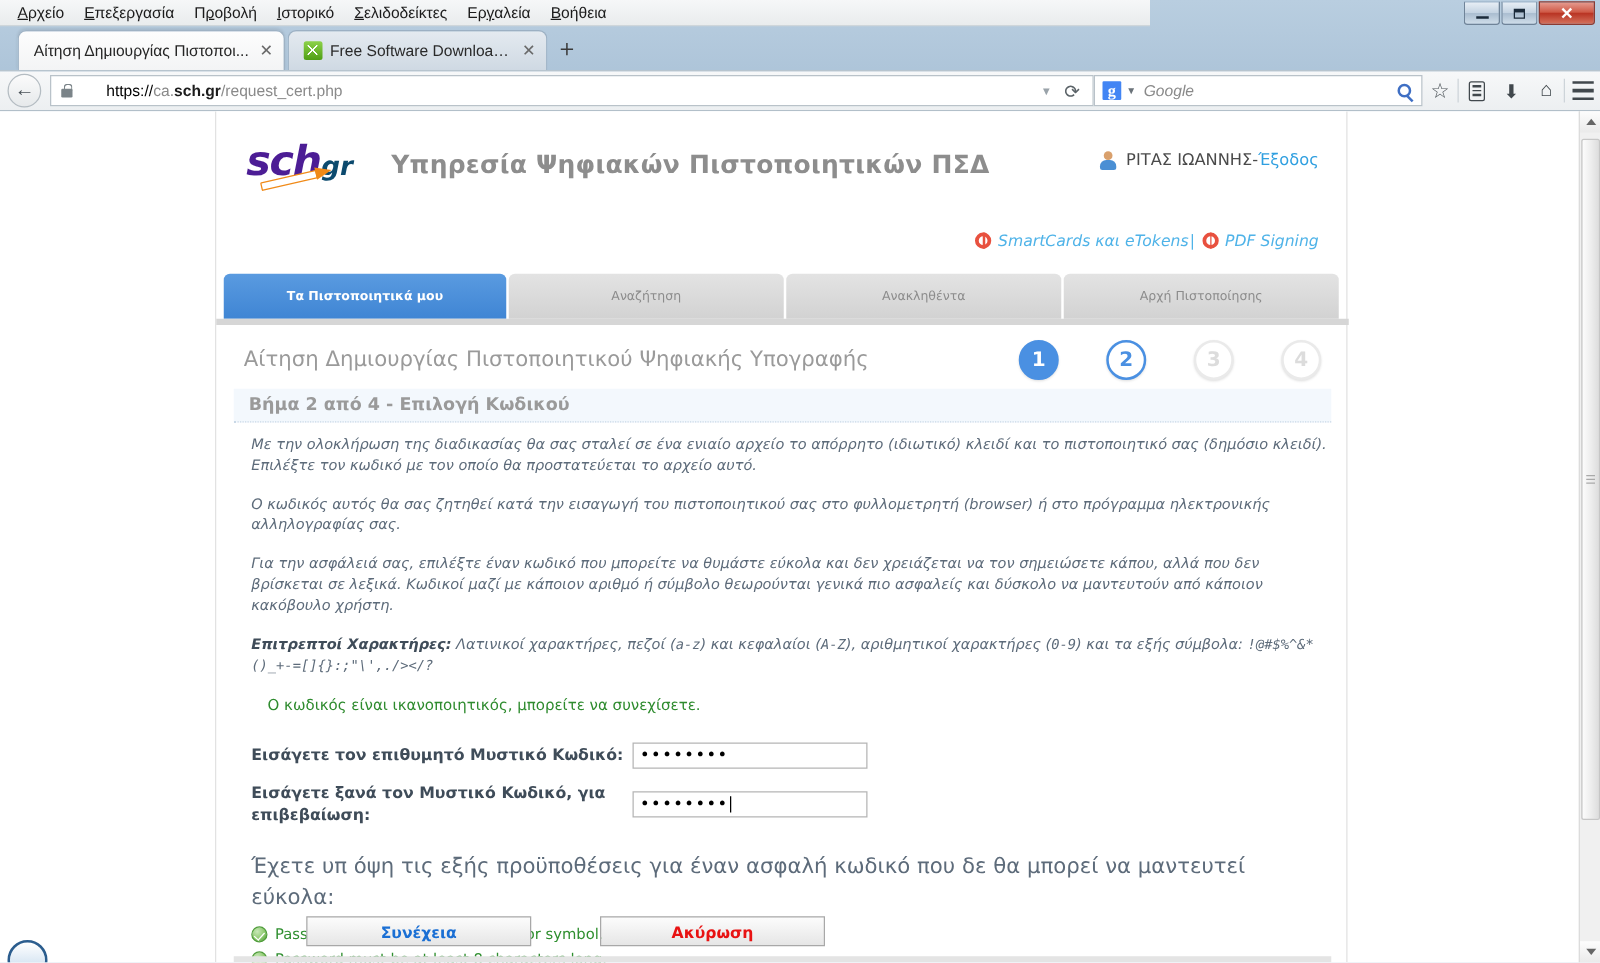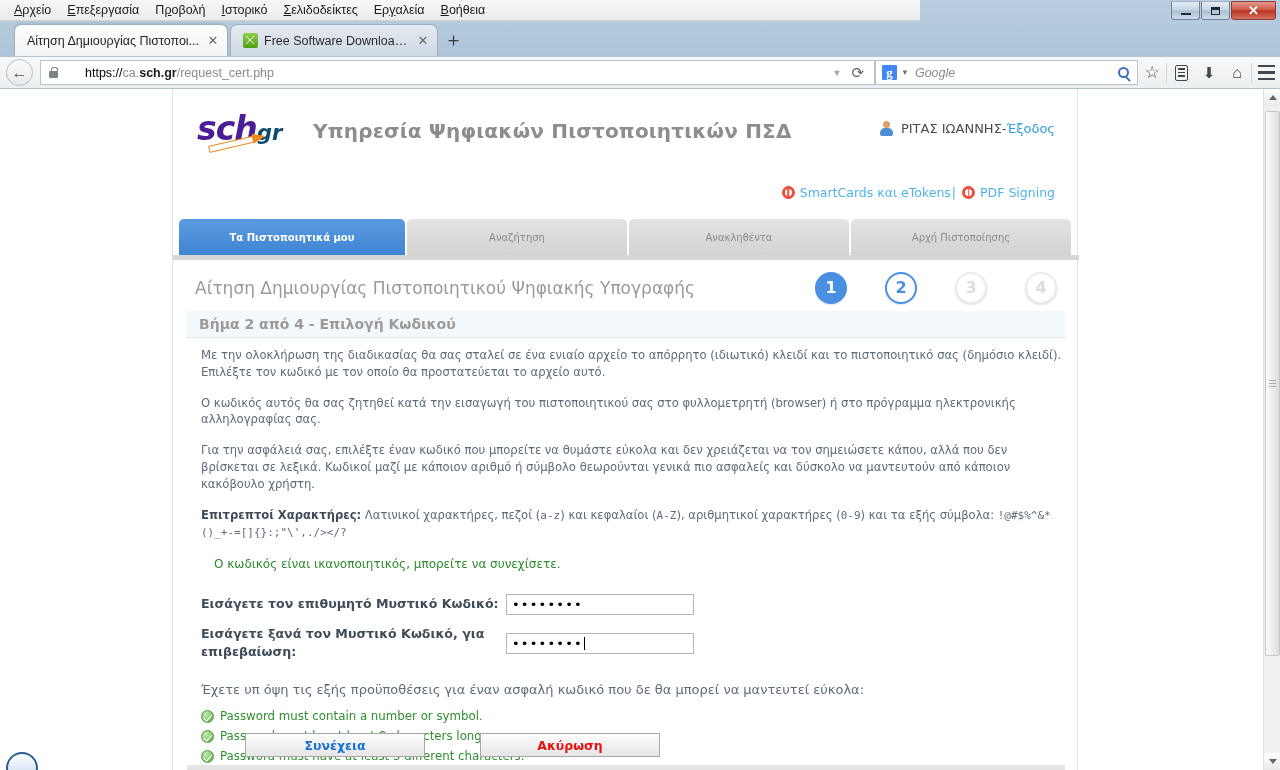--- a/index.html
+++ b/index.html
@@ -287,20 +287,21 @@
     background: #4a8fd4;
   }
   .logout-link { color: #2f9fe0; text-decoration: none; }
 
   
   .utility-links {
     position: absolute; right: 22px; top: 96px;
     display: flex; align-items: center;
     font-size: 12.5px;
     font-family: "DejaVu Sans", sans-serif;
+    font-style: italic;
   }
   .util-link { color: #4fb3e8; text-decoration: none; white-space: nowrap; }
   .lifering {
     width: 13px; height: 13px; flex: none;
     border-radius: 50%;
     border: 3px solid #e8513f;
     background: #ffffff;
     margin-right: 5px;
     position: relative;
     box-sizing: border-box;
@@ -380,21 +381,21 @@
   }
 
   
   .body-area {
     position: absolute; left: 28px; top: 258px;
     width: 862px;
     font-family: "DejaVu Sans", sans-serif;
     font-size: 11.6px; color: #5d6b7a;
     line-height: 1.45;
   }
-  .body-area p { margin: 0 0 14px 0; }
+  .body-area p { margin: 0 0 14px 0; font-style: italic; }
   .allowed-label { font-weight: bold; color: #3f4c59; }
   .mono { font-family: "DejaVu Sans Mono", monospace; font-size: 11px; }
   .ok-msg {
     color: #2e8b2e; font-size: 12px;
     margin: 16px 0 20px 13px;
     font-family: "DejaVu Sans", sans-serif;
   }
 
   
   .pw-row {
@@ -422,21 +423,21 @@
   .caret-blink {
     display: inline-block;
     width: 1px; height: 13px;
     background: #000; margin-left: 1px;
     vertical-align: middle;
   }
 
   
   .req-intro {
     margin: 20px 0 8px 0;
-    font-size: 13px; color: #5d6b7a;
+    font-size: 17px; color: #5d6b7a;
     font-family: "DejaVu Sans", sans-serif;
   }
   .req-list { margin: 0; padding: 0; list-style: none; }
   .req-item {
     display: flex; align-items: center;
     font-size: 11.8px; color: #2f8f2f;
     margin-bottom: 3px;
     font-family: "DejaVu Sans", sans-serif;
   }
   .check-icon {

